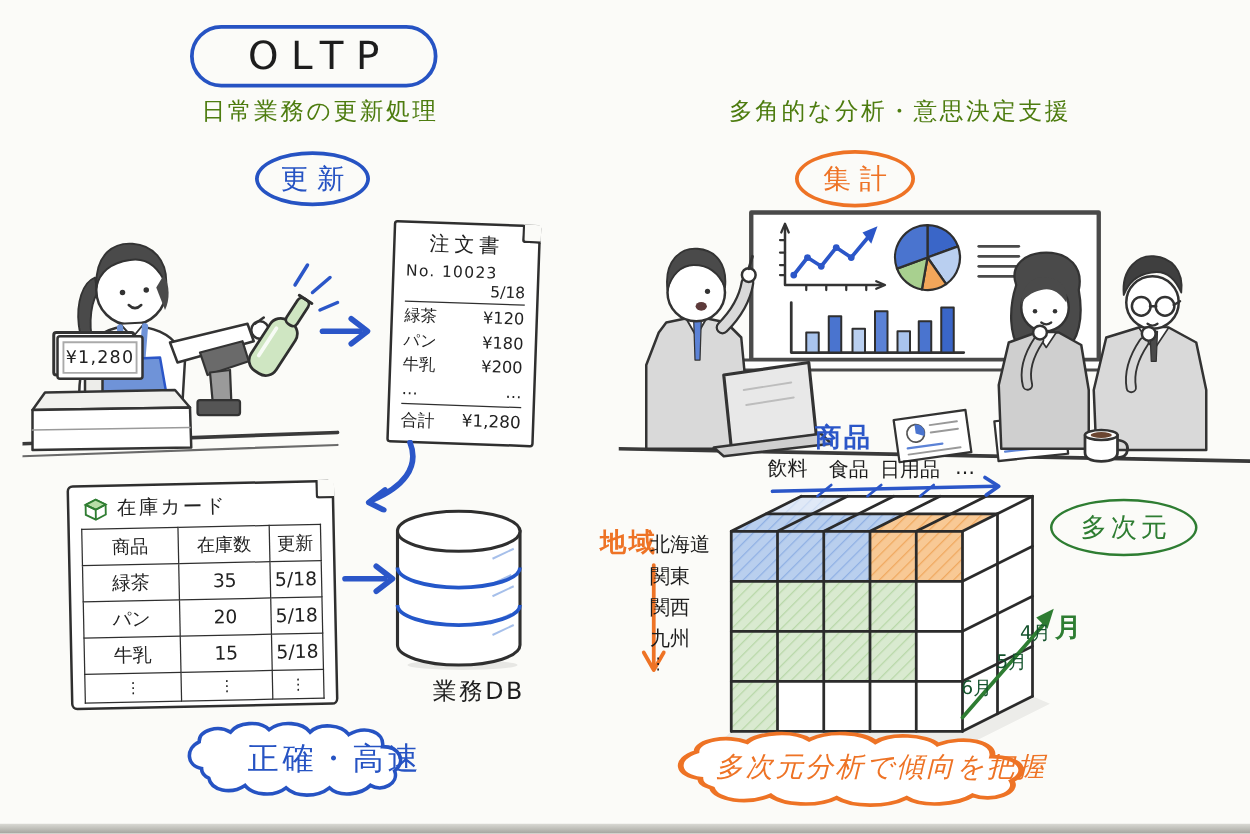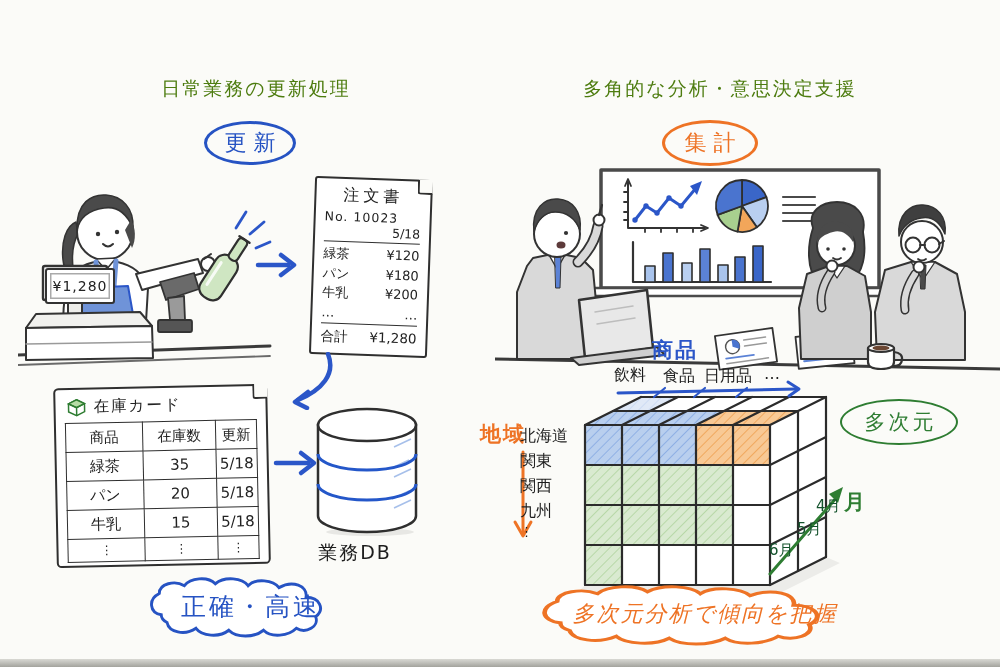--- a/index.html
+++ b/index.html
@@ -71,20 +71,23 @@
 <body>
 
 <div id="canvas">
 
   <svg width="0" height="0" style="position:absolute">
     <defs>
       <path id="cloudPath" d="M22,40 C10,38 8,24 20,18 C20,8 36,4 46,10 C52,2 70,0 78,8 C88,0 106,2 112,10 C120,2 138,4 144,12 C158,4 174,10 172,22 C186,22 192,34 182,42 C186,52 172,60 162,54 C154,62 136,64 128,56 C118,64 100,64 92,56 C82,64 64,62 58,54 C46,62 30,58 28,48 C24,46 22,44 22,40 Z"></path>
     </defs>
   </svg>
 
+  <div class="abs pill blue" style="left:152px;top:20px;width:198px;height:50px;">
+    <span>OLTP</span>
+  </div>
   <div class="abs subtitle" style="left:140px;top:76px;width:232px;">日常業務の更新処理</div>
   <div class="abs oval-badge blue" style="left:204px;top:121px;width:92px;height:44px;">更新</div>
 
   <svg class="abs" style="left:18px;top:162px;" width="260" height="206" viewBox="0 0 260 206">
     <g stroke-linecap="round" stroke-linejoin="round">
 
       <path d="M0,193 L252,184" stroke="#3a3a3a" stroke-width="3" fill="none"></path>
       <path d="M0,203 L252,194" stroke="#6a6a6a" stroke-width="1.8" fill="none"></path>
 
       <path d="M58,60 C48,64 43,80 45,98 C46,108 51,116 58,118 C53,104 53,84 60,72 Z" fill="#4a4a4a" stroke="#333" stroke-width="1.5"></path>
@@ -233,29 +236,29 @@
         <path d="M80,41 L97,33"></path>
         <path d="M78,62 L95,54"></path>
       <path d="M80,71 L97,63"></path>
         <path d="M78,93 L95,85"></path>
         <path d="M80,102 L97,94"></path>
     </g>
     <path d="M4,48 A49,16 0 0 0 102,48" fill="none" stroke="#2457c9" stroke-width="3"></path>
     <path d="M4,78 A49,16 0 0 0 102,78" fill="none" stroke="#2457c9" stroke-width="3"></path>
     <ellipse cx="53" cy="19" rx="49" ry="16" fill="#fff" stroke="#2f2f2f" stroke-width="2.5"></ellipse>
   </svg>
-  <div class="abs db-label" style="left:302px;top:540px;width:106px;text-align:center;">業務DB</div>
+  <div class="abs db-label" style="left:330px;top:540px;width:106px;text-align:center;">業務DB</div>
 
   <svg class="abs cloud" style="left:140px;top:576px;" width="222" height="62" viewBox="0 0 230 64" preserveAspectRatio="none">
     <use href="#cloudPath" fill="#fff" stroke="#2653c3" stroke-width="3"></use>
   </svg>
-  <div class="abs cloud-text blue" style="left:160px;top:585px;width:182px;height:42px;">正確・高速</div>
+  <div class="abs cloud-text blue" style="left:177px;top:585px;width:182px;height:42px;">正確・高速</div>
 
   <div class="abs subtitle" style="left:575px;top:76px;width:290px;">多角的な分析・意思決定支援</div>
-  <div class="abs oval-badge orange" style="left:662px;top:120px;width:96px;height:46px;">集計</div>
+  <div class="abs oval-badge orange" style="left:636px;top:120px;width:96px;height:46px;">集計</div>
 
   <svg class="abs" style="left:495px;top:162px;" width="505" height="232" viewBox="0 0 505 232">
     <g stroke-linecap="round" stroke-linejoin="round">
 
       <rect x="106" y="8" width="278" height="118" fill="#fff" stroke="#4a4a4a" stroke-width="3.5"></rect>
       <rect x="98" y="126" width="292" height="8" fill="#fff" stroke="#4a4a4a" stroke-width="2.5"></rect>
 
       <g>
         <path d="M133,20 L133,66 L210,66" fill="none" stroke="#333" stroke-width="2"></path>
         <path d="M130,24 L133,17 L136,24 M206,63 L213,66 L206,69" fill="none" stroke="#333" stroke-width="1.8"></path>

